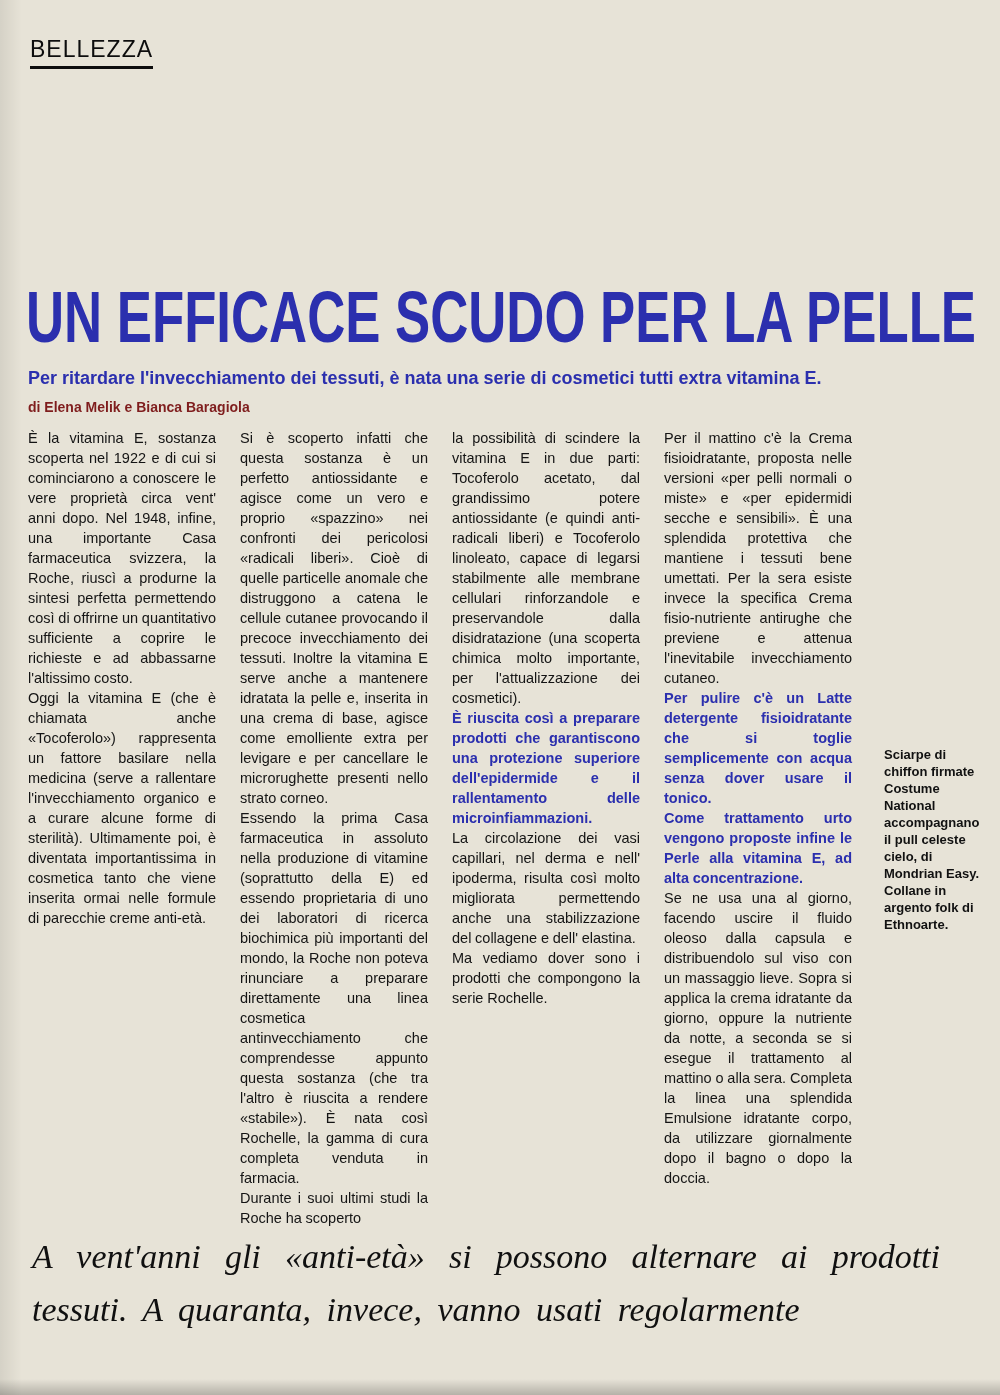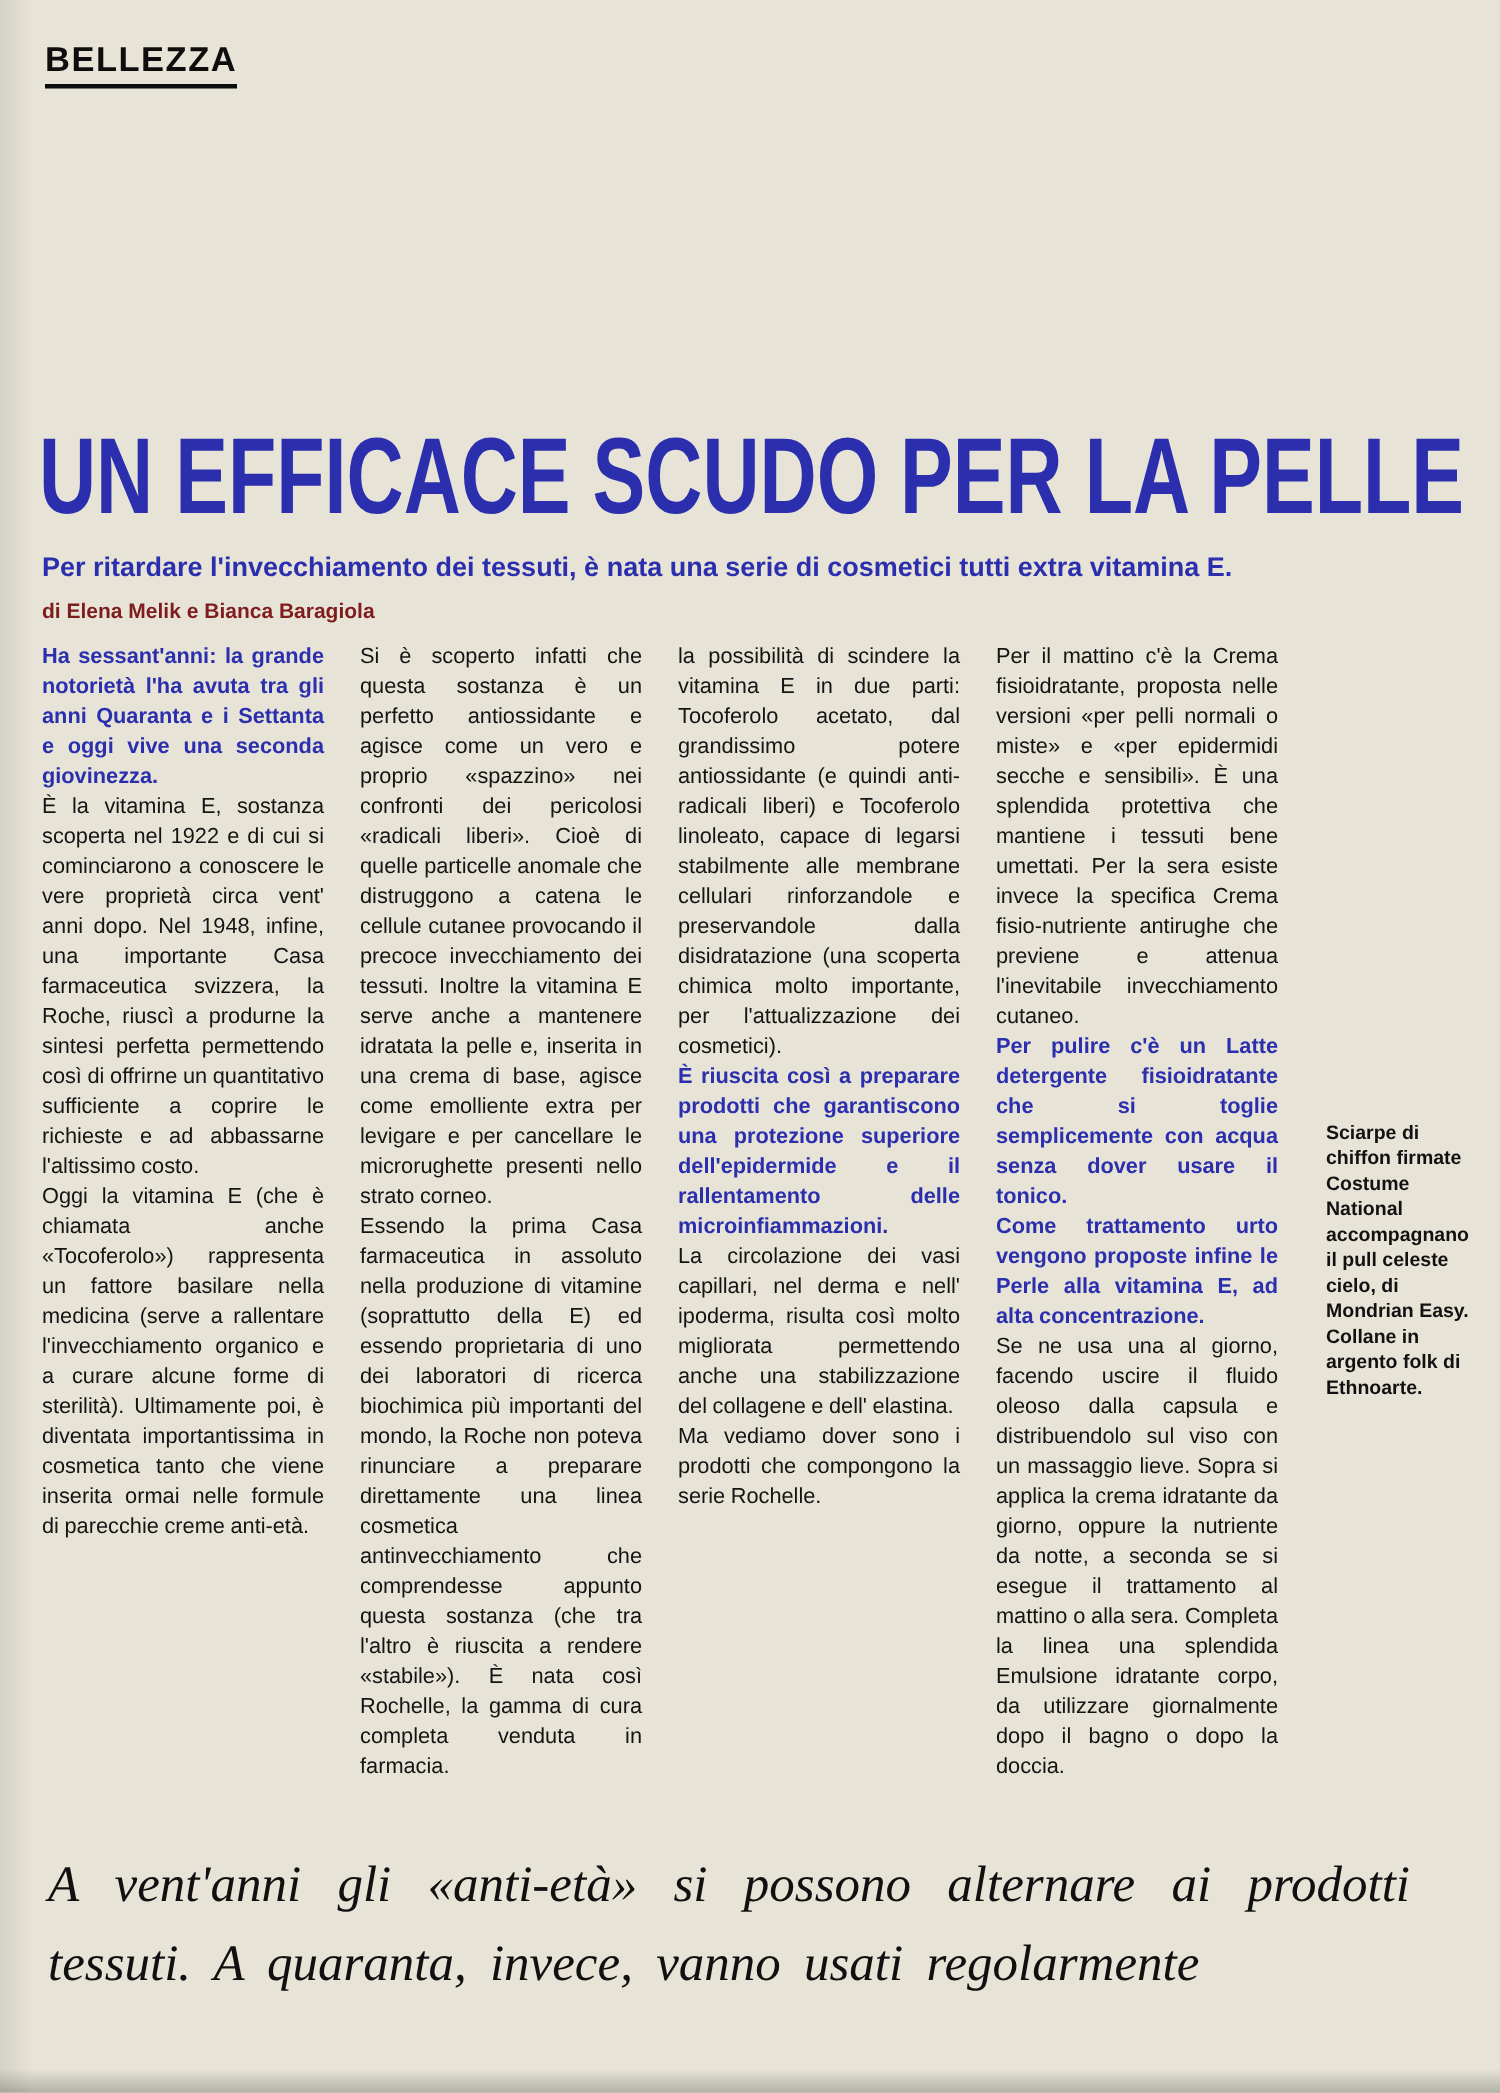--- a/index.html
+++ b/index.html
@@ -18,22 +18,22 @@
     content:""; position:absolute; top:0; left:0; bottom:0; width:22px;
     background:linear-gradient(to right, rgba(0,0,0,0.08), rgba(0,0,0,0));
     pointer-events:none;
   }
   .page::after{
     content:""; position:absolute; left:0; right:0; bottom:0; height:16px;
     background:linear-gradient(to bottom, rgba(0,0,0,0), rgba(0,0,0,0.22));
     pointer-events:none;
   }
   .section-label{
-    position:absolute; top:26px; left:30px;
-    font-size:23px; font-weight:700; letter-spacing:1px;
+    position:absolute; top:36px; left:30px;
+    font-size:23px; font-weight:400; letter-spacing:1px;
     color:#0d0d0d;
     border-bottom:3px solid #0d0d0d;
     padding-bottom:3px;
   }
   .headline-wrap{ position:absolute; top:280px; left:26px; }
   .headline-wrap svg{ display:block; }
   .headline-text{
     font-family:"Liberation Sans", sans-serif;
     font-weight:bold;
     fill:#2b2fae;
@@ -93,28 +93,28 @@
     </svg>
   </div>
 
   <div class="standfirst">Per ritardare l'invecchiamento dei tessuti, è nata una serie di cosmetici tutti extra vitamina E.</div>
 
   <div class="byline">di Elena Melik e Bianca Baragiola</div>
 
   <div class="columns">
 
     <div class="col">
-      <div class="block lead">Ha sessant'anni: la grande notorietà l'ha avuta tra gli anni Quaranta e i Settanta e oggi vive una seconda giovinezza.</div>
       <div class="block body">È la vitamina E, sostanza scoperta nel 1922 e di cui si cominciarono a conoscere le vere proprietà circa vent' anni dopo. Nel 1948, infine, una importante Casa farmaceutica svizzera, la Roche, riuscì a produrne la sintesi perfetta permettendo così di offrirne un quantitativo sufficiente a coprire le richieste e ad abbassarne l'altissimo costo.</div>
       <div class="block body">Oggi la vitamina E (che è chiamata anche «Tocoferolo») rappresenta un fattore basilare nella medicina (serve a rallentare l'invecchiamento organico e a curare alcune forme di sterilità). Ultimamente poi, è diventata importantissima in cosmetica tanto che viene inserita ormai nelle formule di parecchie creme anti-età.</div>
     </div>
 
     <div class="col">
       <div class="block body">Si è scoperto infatti che questa sostanza è un perfetto antiossidante e agisce come un vero e proprio «spazzino» nei confronti dei pericolosi «radicali liberi». Cioè di quelle particelle anomale che distruggono a catena le cellule cutanee provocando il precoce invecchiamento dei tessuti. Inoltre la vitamina E serve anche a mantenere idratata la pelle e, inserita in una crema di base, agisce come emolliente extra per levigare e per cancellare le microrughette presenti nello strato corneo.</div>
       <div class="block body">Essendo la prima Casa farmaceutica in assoluto nella produzione di vitamine (soprattutto della E) ed essendo proprietaria di uno dei laboratori di ricerca biochimica più importanti del mondo, la Roche non poteva rinunciare a preparare direttamente una linea cosmetica antinvecchiamento che comprendesse appunto questa sostanza (che tra l'altro è riuscita a rendere «stabile»). È nata così Rochelle, la gamma di cura completa venduta in farmacia.</div>
+      <div class="block body">Durante i suoi ultimi studi la Roche ha scoperto</div>
     </div>
 
     <div class="col">
       <div class="block body">la possibilità di scindere la vitamina E in due parti: Tocoferolo acetato, dal grandissimo potere antiossidante (e quindi anti-radicali liberi) e Tocoferolo linoleato, capace di legarsi stabilmente alle membrane cellulari rinforzandole e preservandole dalla disidratazione (una scoperta chimica molto importante, per l'attualizzazione dei cosmetici).</div>
       <div class="block lead">È riuscita così a preparare prodotti che garantiscono una protezione superiore dell'epidermide e il rallentamento delle microinfiammazioni.</div>
       <div class="block body">La circolazione dei vasi capillari, nel derma e nell' ipoderma, risulta così molto migliorata permettendo anche una stabilizzazione del collagene e dell' elastina.</div>
       <div class="block body">Ma vediamo dover sono i prodotti che compongono la serie Rochelle.</div>
     </div>
 
     <div class="col">

